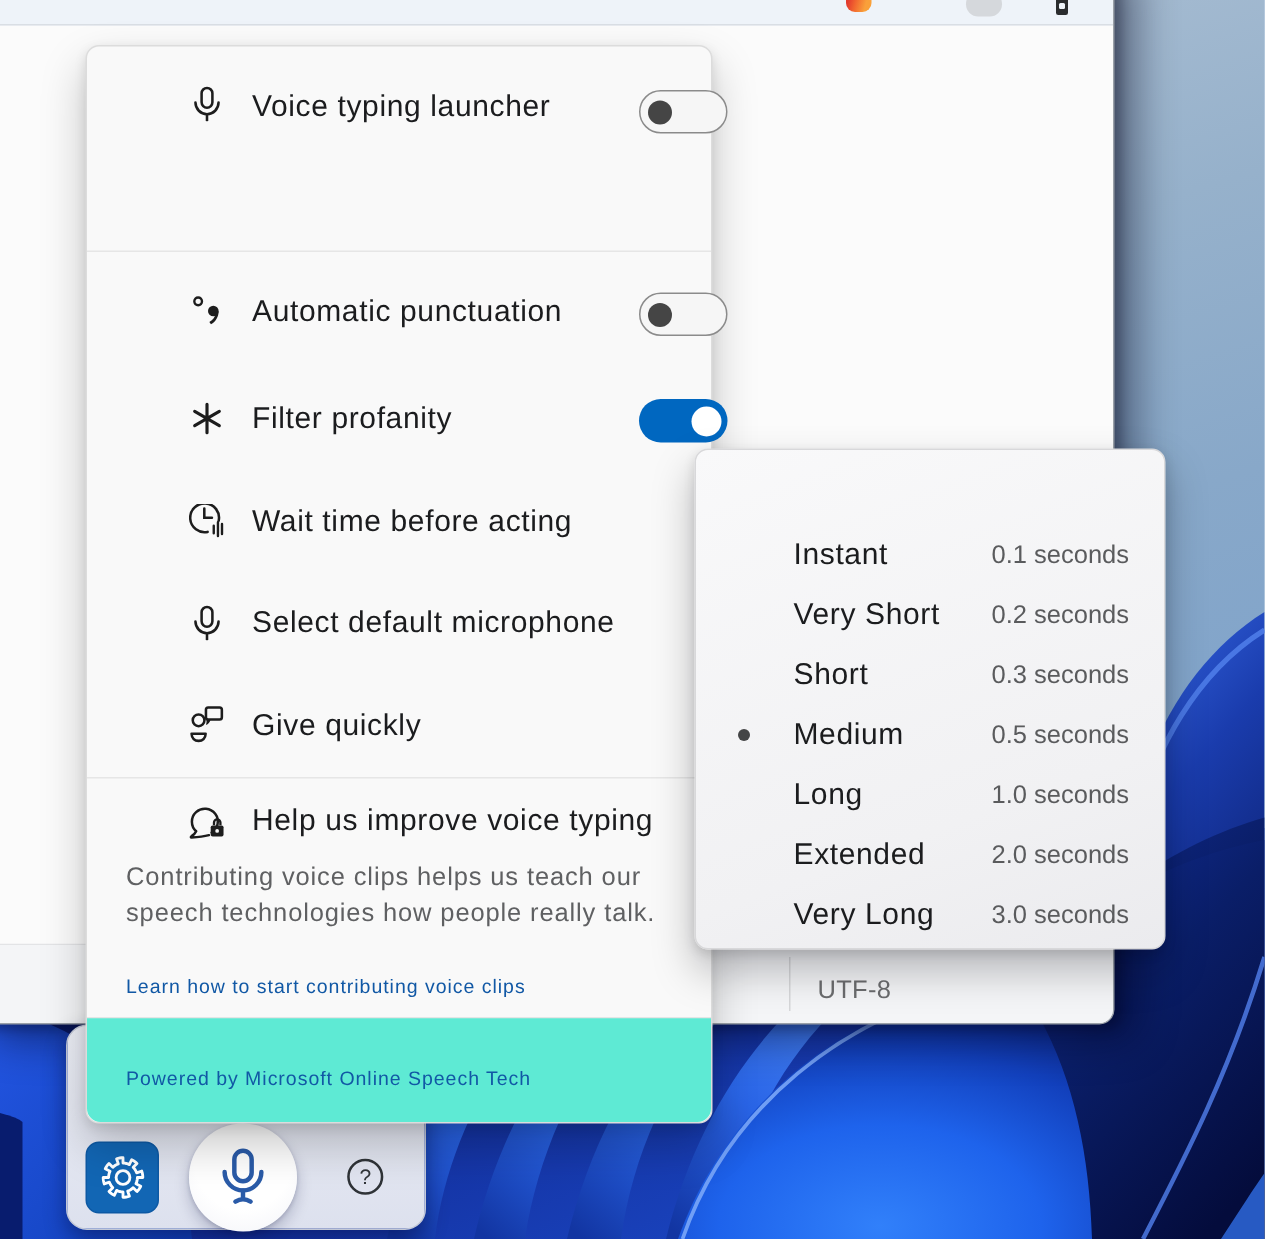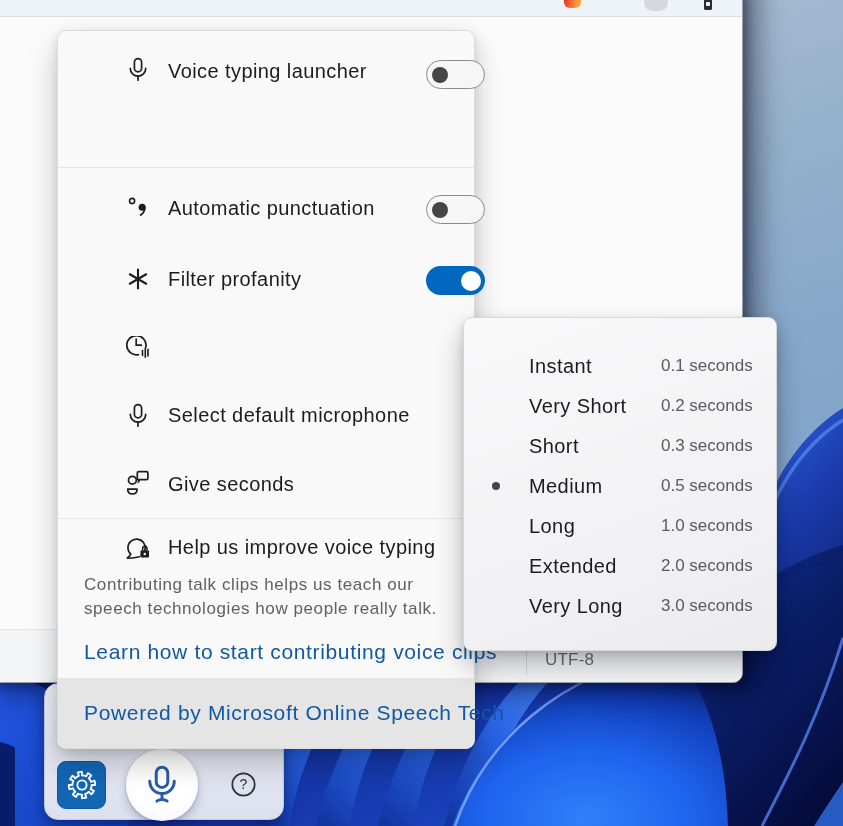--- a/index.html
+++ b/index.html
@@ -57,41 +57,41 @@
   #flyout {
     position:absolute; left:57px; top:30px; width:418px; height:719px;
     background:#f9f9f9; border:1px solid #dcdcdc; border-radius:9px;
     box-shadow: 0 14px 30px rgba(0,0,0,.22), 0 3px 8px rgba(0,0,0,.10);
   }
   .fly-row { position:absolute; left:0; width:100%; height:40px; display:flex; align-items:center;margin-left:43px; }
   .fly-icon { position:absolute; left:25px; width:24px; height:24px; display:flex; align-items:center; justify-content:center; }
   .fly-label { position:absolute; left:67px; font-size:20px; color:#1b1c1e; letter-spacing:0.42px; white-space:nowrap; }
   .fly-desc { position:absolute; left:26px; font-size:17px; line-height:23.5px; color:#5f6062; letter-spacing:0.58px; white-space:nowrap;}
   .fly-sep { position:absolute; left:0; width:100%; height:1px; background:#e6e6e6; }
-  .fly-link { position:absolute; left:26px; font-size:21px; color:#1158a5; letter-spacing:0.65px; white-space:nowrap; cursor:pointer; }
+  .fly-link { position:absolute; left:26px; font-size:13px; color:#1158a5; letter-spacing:0.65px; white-space:nowrap; cursor:pointer;margin-top:10px; }
   #flyout-footer {
     position:absolute; left:0; bottom:0; width:100%; height:70px;
-    background:#e5e5e5; border-top:1px solid #e5e5e5; border-radius:0 0 9px 9px;
+    background:#5eead4; border-top:1px solid #e5e5e5; border-radius:0 0 9px 9px;
   }
   .chevron { position:absolute; right:24px; width:20px; height:20px; }
 
   
   .toggle { position:absolute; right:32px; width:59px; height:29px; border-radius:15px; }
   .toggle.off { background:#f6f6f6; border:1px solid #8b8b8b; }
   .toggle.off .knob { position:absolute; left:5px; top:5.5px; width:16px; height:16px; border-radius:50%; background:#454545; }
   .toggle.on { background:#0067c0; }
   .toggle.on .knob { position:absolute; right:4.5px; top:4.5px; width:20px; height:20px; border-radius:50%; background:#ffffff; }
 
   
   #submenu {
-    position:absolute; left:463px; top:317px; width:314px; height:334px;
+    position:absolute; left:463px; top:299px; width:314px; height:334px;
     background:linear-gradient(160deg,#f9f9fa 0%,#f1f1f3 70%, #ebebee 100%);
     border:1px solid #d8d8da; border-radius:9px;
     box-shadow: 0 14px 28px rgba(0,0,10,.26), 0 3px 8px rgba(0,0,10,.12);
-    display:flex; flex-direction:column; justify-content:center; padding:6px 0 2px;
+    display:flex; flex-direction:column; justify-content:flex-end; padding:6px 0 2px;
   }
   .sub-row { position:relative; height:40px; display:flex; align-items:center; }
   .sub-bullet { position:absolute; left:28px; width:8px; height:8px; border-radius:50%; background:#444546; display:none; }
   .sub-row.selected .sub-bullet { display:block; }
   .sub-label { position:absolute; left:65px; font-size:20px; color:#1b1c1e; letter-spacing:0.42px; white-space:nowrap; }
   .sub-value { position:absolute; left:197px; font-size:17px; color:#5a5b5d; letter-spacing:0; white-space:nowrap; }
 </style>
 </head>
 <body>
 
@@ -241,20 +241,21 @@
   </div>
 
   <div class="fly-row" style="top:297px;">
     <span class="fly-icon">
       <svg viewBox="0 0 24 24" width="24" height="24" fill="none" stroke="#1d1d1d" stroke-width="1.7" stroke-linecap="round">
         <path d="M19.79 11.20 A9.6 9.6 0 1 0 12.40 18.59"></path>
         <path d="M10.2 3 v6.2 h5.1"></path>
         <path d="M16.5 14.5 v5 M19.3 12.1 v9.2 M22 13.3 v6.7" stroke-width="1.6"></path>
       </svg>
     </span>
+    <span class="fly-label">Wait time before acting</span>
     <svg class="chevron" viewBox="0 0 20 20" fill="none" stroke="#5d5e60" stroke-width="1.8" stroke-linecap="round" stroke-linejoin="round">
         <path d="M7.5 4.5 L13 10 L7.5 15.5"></path>
       </svg>
   </div>
 
   <div class="fly-row" style="top:364px;">
     <span class="fly-icon">
         <svg viewBox="0 0 24 24" width="24" height="24" fill="none" stroke="#1d1d1d" stroke-width="1.7" stroke-linecap="round">
   <rect x="8.4" y="1.6" width="7.2" height="13.2" rx="3.6"></rect>
   <path d="M4.3 11.4a7.7 7.7 0 0 0 15.4 0" stroke-linecap="round"></path>
@@ -269,38 +270,38 @@
 
   <div class="fly-row" style="top:433px;">
     <span class="fly-icon">
       <svg viewBox="0 0 24 24" width="24" height="24" fill="none" stroke="#1d1d1d" stroke-width="1.7" stroke-linejoin="round" style="overflow:visible; transform:translateY(-1px);">
         <circle cx="6.4" cy="9.2" r="3.9"></circle>
         <path d="M1.7 18.2 h9.4 c-0.1 3-2 4.7-4.7 4.7 s-4.6-1.7-4.7-4.7z"></path>
         <rect x="11.3" y="0.6" width="10.6" height="8.1" rx="1.5"></rect>
         <path d="M14.4 8.7 c-0.5 1.9-1.5 3.1-3.1 3.7 c0.45-1.3 0.5-2.5 0.3-3.7 z" fill="#1d1d1d" stroke="none"></path>
       </svg>
     </span>
-    <span class="fly-label">Give seconds</span>
+    <span class="fly-label">Give quickly</span>
   </div>
 
   <div class="fly-sep" style="top:487px;"></div>
 
   <div class="fly-row" style="top:496px;">
     <span class="fly-icon">
       <svg viewBox="0 0 24 24" width="25" height="25" fill="none" stroke="#1d1d1d" stroke-width="1.6" stroke-linejoin="round" style="overflow:visible;">
         <path d="M14.5 19.3 A8.3 8.3 0 1 0 4.6 18.4 C4 19.7 2.9 20.8 1.5 21.7 C1 22.05 1.1 22.4 1.7 22.35 C5.6 22.2 9.2 21.9 12.8 20.9" stroke-linecap="round"></path>
         <rect x="13.9" y="14.7" width="8.2" height="7" rx="1.2" fill="#1d1d1d" stroke="none"></rect>
         <path d="M16 14.5 v-1.7 a 2.05 2.05 0 0 1 4.1 0 v1.7" stroke-width="1.5"></path>
         <circle cx="18" cy="18.2" r="1.2" fill="#f9f9f9" stroke="none"></circle>
       </svg>
     </span>
     <span class="fly-label">Help us improve voice typing</span>
   </div>
   <div class="fly-desc" style="top:542px;">
-    <div>Contributing talk clips helps us teach our</div>
+    <div>Contributing voice clips helps us teach our</div>
     <div>speech technologies how people really talk.</div>
   </div>
   <div class="fly-link" style="top:609px;">Learn how to start contributing voice clips</div>
 
   <div id="flyout-footer">
     <div class="fly-link" style="top:22px;">Powered by Microsoft Online Speech Tech</div>
   </div>
 </div>
 
 <div id="submenu">

